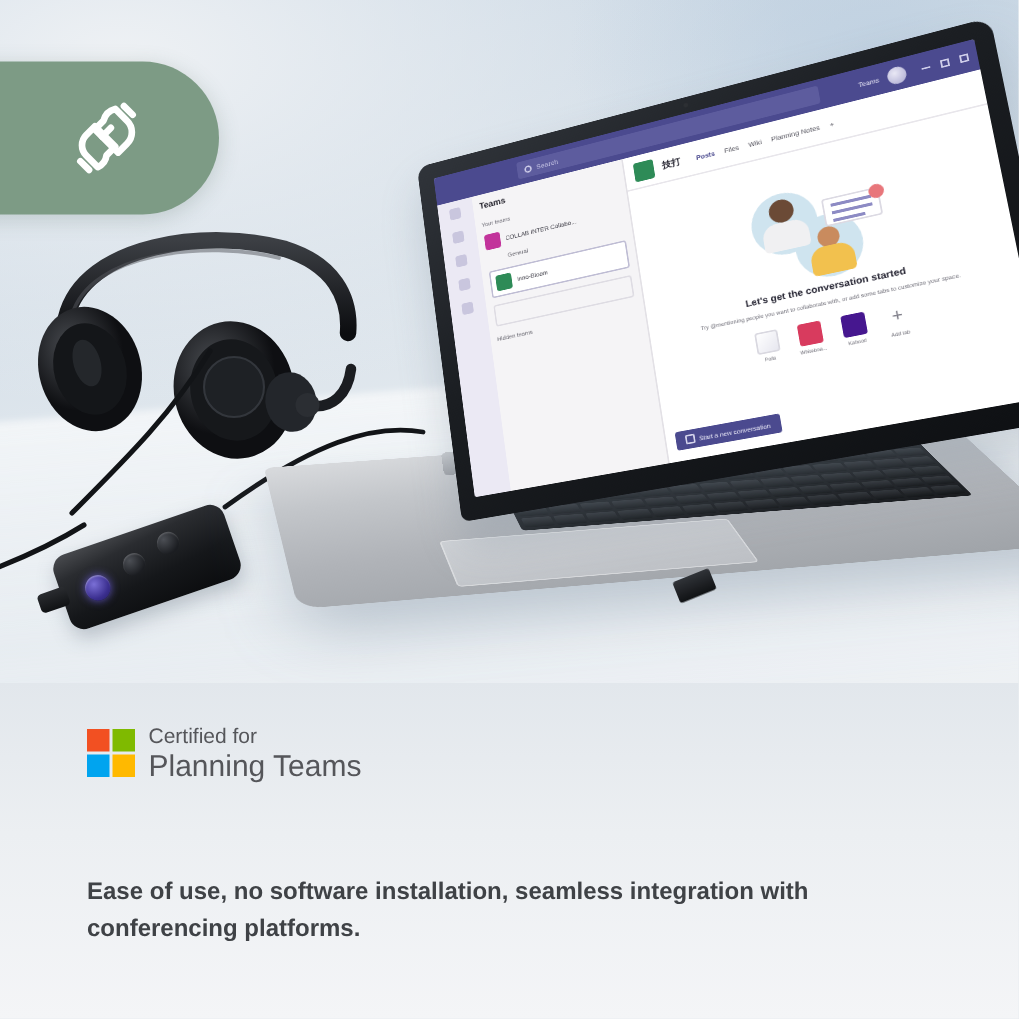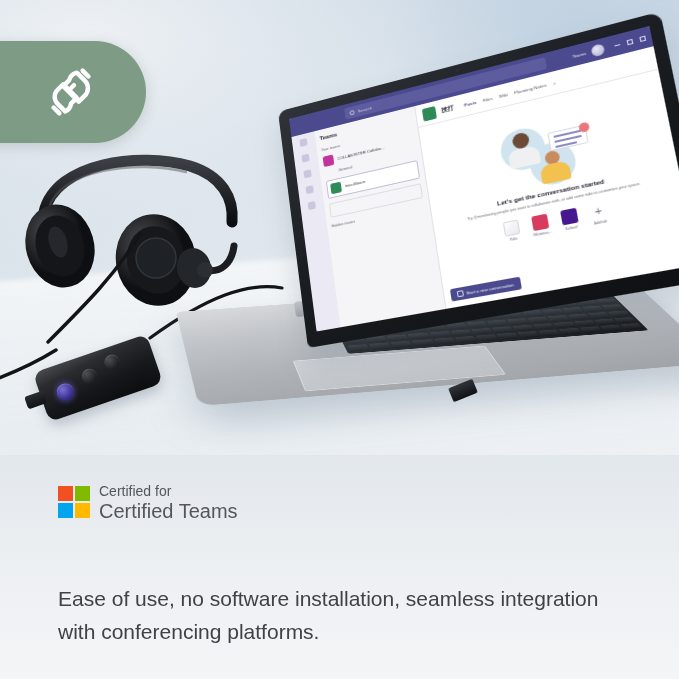--- a/index.html
+++ b/index.html
@@ -207,21 +207,21 @@
   .ms-text { line-height:1.12; }
   .ms-text .l1 { font-size:14px; color:#55565a; }
   .ms-text .l2 { font-size:20px; color:#55565a; }
   h1.headline {
     position:absolute; left:58px; top:76px;
     font-size:37px; font-weight:700; color:#0b0d10; letter-spacing:-0.6px;
     white-space:nowrap;
   }
   p.sub {
     position:absolute; left:58px; top:128px; width:580px;
-    font-size:21px; color:#3f4246; line-height:1.55;
+    font-size:16px; color:#3f4246; line-height:1.55;font-weight:bold;
   }
 </style>
 </head>
 <body>
 
 <div id="stage">
 
   <div class="photo">
     <div class="wall-grad"></div>
     <div class="desk-shade"></div>
@@ -509,20 +509,20 @@
 
     <div class="ms-lockup">
       <span class="ms-grid">
         <i style="background:#f25022"></i>
         <i style="background:#7fba00"></i>
         <i style="background:#00a4ef"></i>
         <i style="background:#ffb900"></i>
       </span>
       <span class="ms-text">
         <span class="l1">Certified for</span><br>
-        <span class="l2">Certified Teams</span>
+        <span class="l2">Planning Teams</span>
       </span>
     </div>
 
     <p class="sub">Ease of use, no software installation, seamless integration with conferencing platforms.</p>
   </div>
 
 </div>
 
 </body></html>

